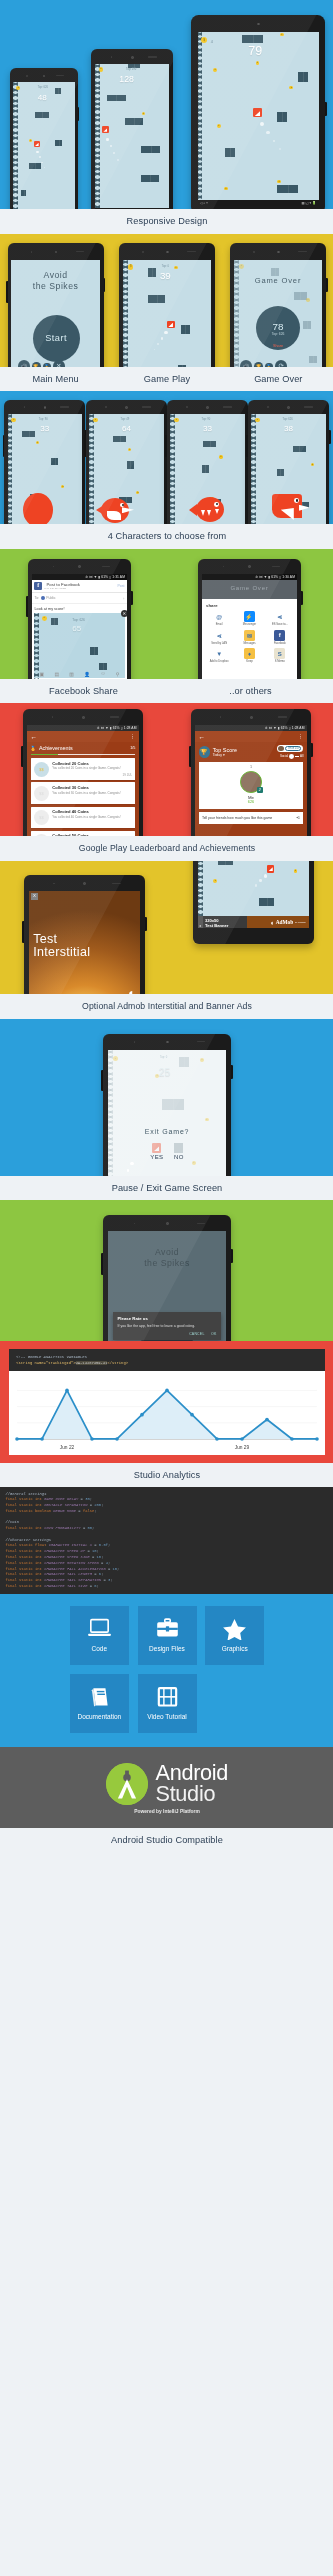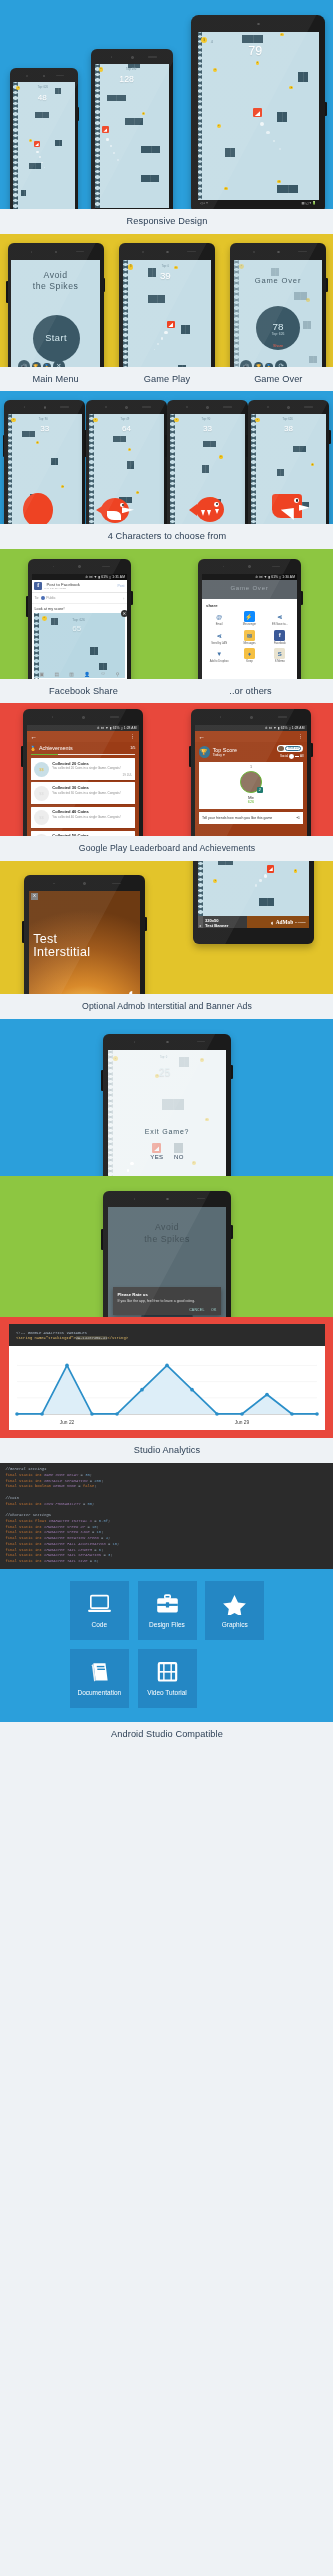--- a/index.html
+++ b/index.html
@@ -1522,20 +1522,21 @@
               <div style="color:#2e4156;font-size:6px;letter-spacing:0.3px;margin-top:1.1px;">NO</div>
             </div>
           </div>
           <div class="tail" style="left:19%;top:78%;width:3.3px;height:3.3px;background:#fff;"></div>
           <div class="tail" style="left:16%;top:83%;width:2.7px;height:2.7px;background:#fff;"></div>
 
         </div>
       </div>
     </div>
   </div>
+  <div class="caption">Pause / Exit Game Screen</div>
 
   <div class="sec sec-green" style="height:141px;">
     <div class="phone" style="position:absolute; left:103px; top:15px; width:128px; height:146px;">
       <div class="gloss"></div>
       <div class="bezel-top" style="height:16.3px;">
         <div class="sensor"></div>
         <div class="cam"></div>
         <div class="speaker"></div>
       </div>
       <div class="btn-side" style="top:34px;"></div>
@@ -1665,16 +1666,34 @@
               <rect x="15" y="4" width="2.6" height="32" fill="#fff"></rect>
               <rect x="28.5" y="4" width="2.6" height="32" fill="#fff"></rect>
               <rect x="7" y="18.5" width="32" height="3" fill="#fff"></rect>
             </svg>
           </span>
           <span class="tile-label">Video Tutorial</span>
         </div>
       </div>
   </div>
 
+  <div class="sec sec-grey">
+    <div class="as-row">
+      <div class="as-mark">
+        <svg width="42" height="42" viewBox="0 0 78 78">
+          <circle cx="39" cy="39" r="39" fill="#97c93d"></circle>
+          <path d="M39 20 a7 7 0 0 1 7 7 a7 7 0 0 1 -7 7 a7 7 0 0 1 -7 -7 a7 7 0 0 1 7 -7z" fill="#5d5d5d"></path>
+          <rect x="35.5" y="14" width="7" height="10" fill="#5d5d5d"></rect>
+          <path d="M39 30 L22 66 L30 66 L39 44 L48 66 L56 66 Z" fill="#ffffff"></path>
+          <path d="M39 33 L26 63 L31 63 L39 45 L47 63 L52 63 Z" fill="#97c93d" opacity="0"></path>
+        </svg>
+      </div>
+      <div class="as-text">
+        <div class="l1">Android</div>
+        <div class="l2">Studio</div>
+      </div>
+    </div>
+    <div class="as-powered">Powered by IntelliJ Platform</div>
+  </div>
   <div class="caption">Android Studio Compatible</div>
 
 </div>
 
 
 </body></html>

